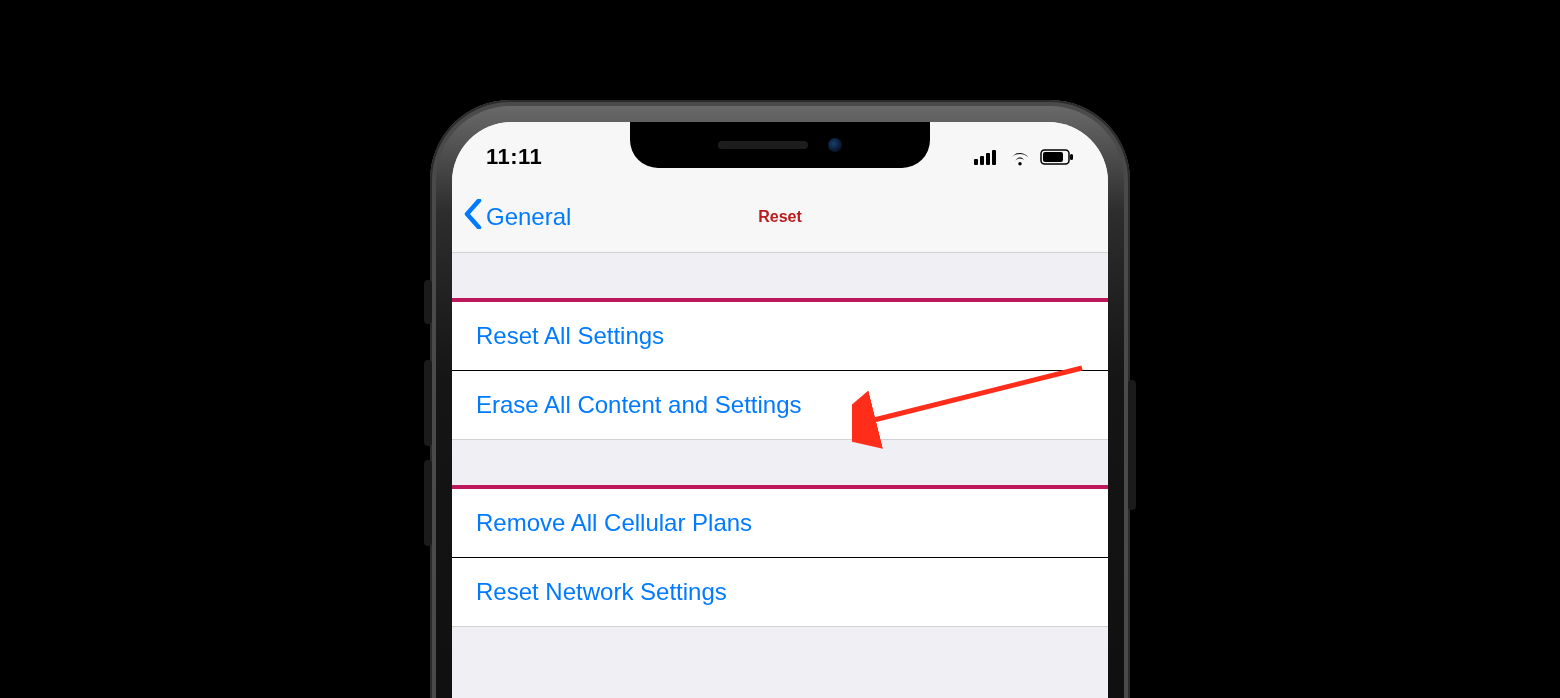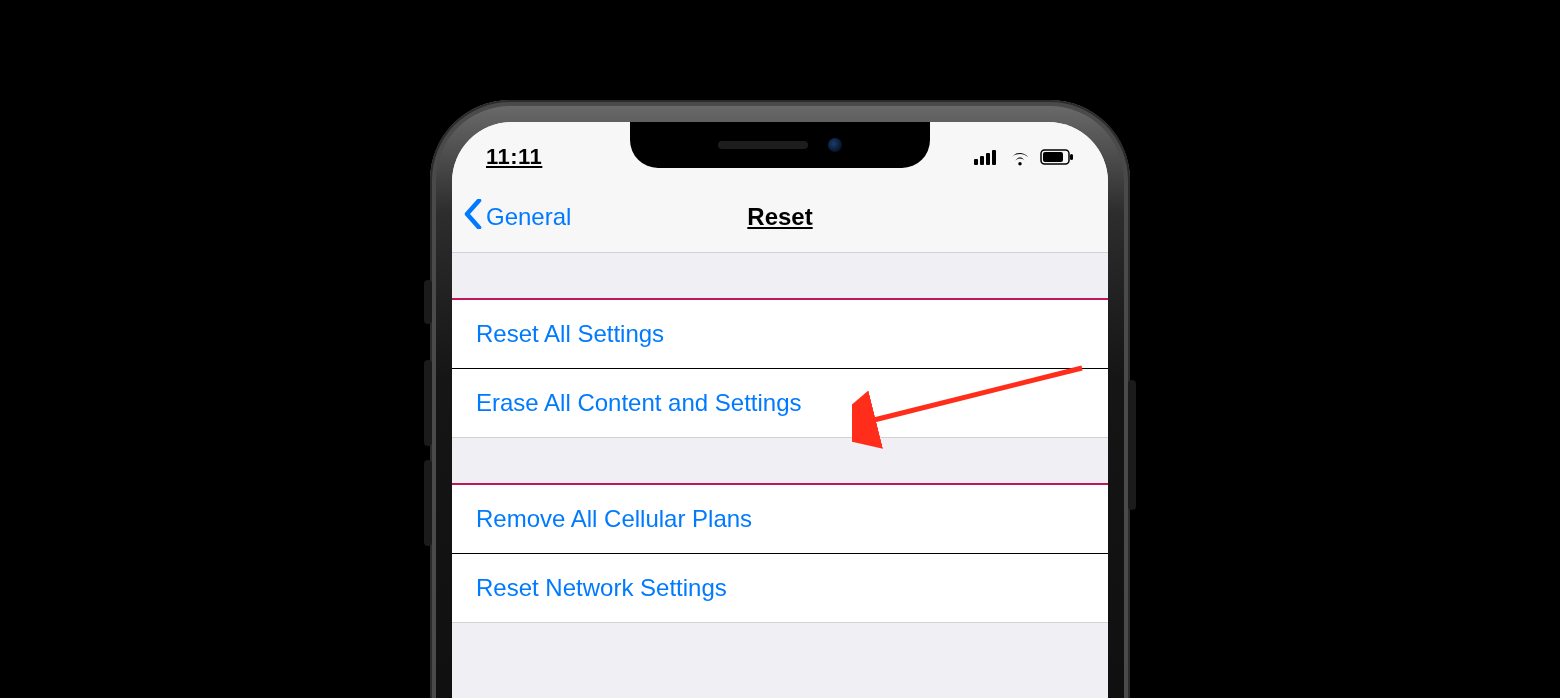--- a/index.html
+++ b/index.html
@@ -80,21 +80,20 @@
   .statusbar {
     position: absolute;
     top: 0; left: 0; right: 0;
     height: 60px;
     background: #f7f7f8;
     display: flex;
     align-items: center;
     justify-content: space-between;
     padding: 0 34px;
     box-sizing: border-box;
-    text-decoration: underline;
   }
   .statusbar .time {
     font-size: 22px;
     font-weight: 600;
     color: #000;
     letter-spacing: 0.5px;
     margin-top: 10px;
   }
   .status-icons {
     display: flex;
@@ -119,35 +118,34 @@
     left: 12px;
     display: flex;
     align-items: center;
     color: #007aff;
     font-size: 24px;
     cursor: pointer;
     gap: 4px;
   }
   .nav-back svg { width: 18px; height: 30px; }
   .nav-title {
-    font-size: 24px;
+    font-size: 16px;
     font-weight: 600;
-    color: #000000;
-    text-decoration: underline;
+    color: #b91c1c;
   }
 
   .content {
     position: absolute;
     top: 131px; left:0; right:0; bottom:0;
     background: #efeff4;
   }
   .cell-group { margin-top: 46px; }
   .cell {
     background: #fff;
-    border-top: 2px solid #be185d;
+    border-top: 4px solid #be185d;
     border-bottom: 1px solid #d1d1d6;
     margin-top: -1px;
     padding: 20px 24px;
     font-size: 24px;
     color: #007aff;
     cursor: pointer;
   }
   .cell + .cell { border-top: 1px solid #000000; }
 
   

